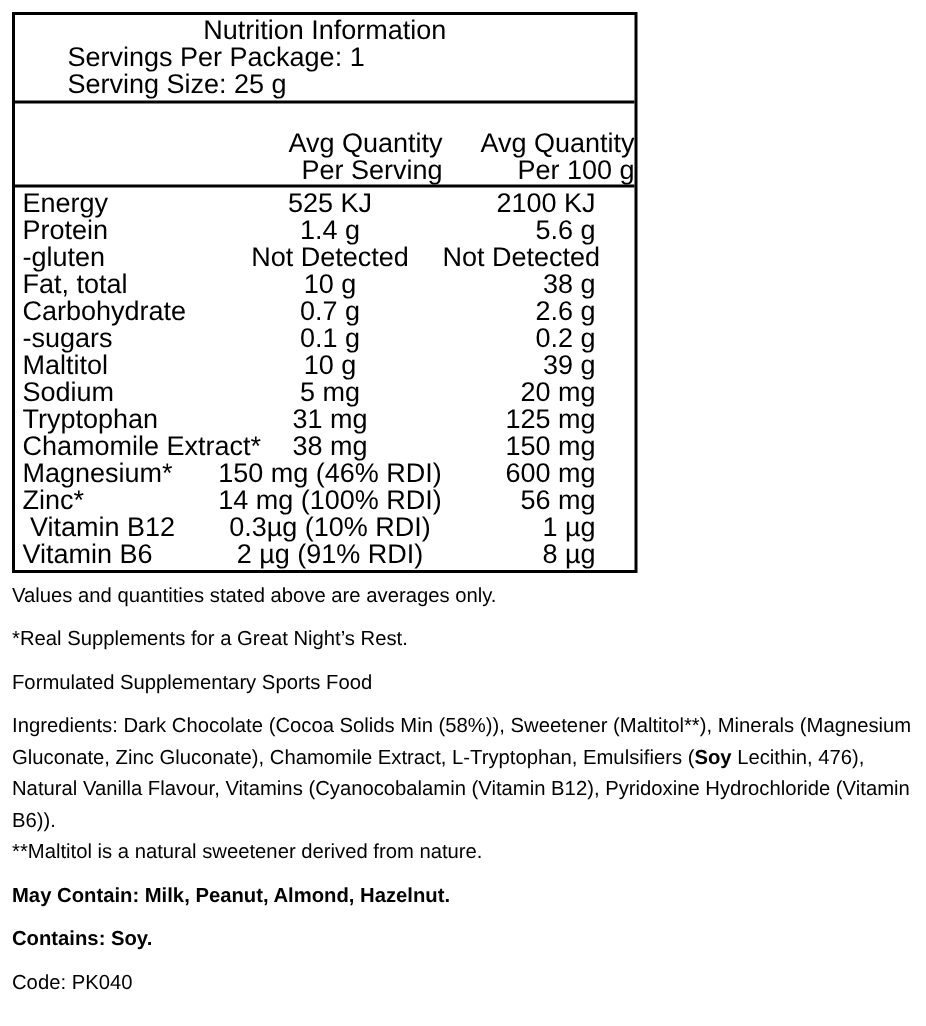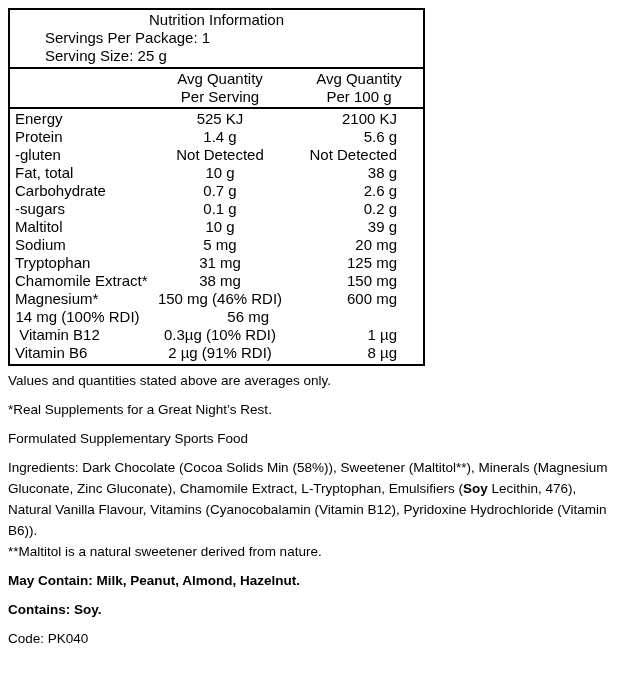--- a/index.html
+++ b/index.html
@@ -9,34 +9,34 @@
     font-family: "Liberation Sans", "DejaVu Sans", sans-serif;
     color: #000000;
     overflow: hidden;
   }
   .doc { padding: 8px 8px 0 8px; }
 
   
   .nutri-table {
     width: 417px;
     border: 2px solid #000;
-    font-size: 15px;
+    font-size: 18px;
   }
   .title-block { padding: 1px 0 2px 0; border-bottom: 2px solid #000; }
   .title-block .line { height: 18px; line-height: 18px; }
   .tbl-title { text-align: center; }
   .tbl-meta { padding-left: 5px; margin-left: 30px; }
 
   .header-block {
     display: grid;
     grid-template-columns: 135px 150px 1fr;
     border-bottom: 2px solid #000;
     padding: 1px 0;
   }
-  .header-block .hcol { text-align: center; line-height: 18px; }
+  .header-block .hcol { text-align: right; line-height: 18px; margin-top: 16px; }
   .header-block .hcol .line { height: 18px; }
 
   .rows-block { padding: 1px 0 2px 0; }
   .nrow {
     display: grid;
     grid-template-columns: 135px 150px 1fr;
     height: 18px; line-height: 18px;
   }
   .cell-label { padding-left: 5px; white-space: pre; }
   .cell-serving { text-align: center; white-space: pre; }
@@ -140,20 +140,21 @@
         <div class="cell-100g">150 mg</div>
       </div>
 
       <div class="nrow">
         <div class="cell-label">Magnesium*</div>
         <div class="cell-serving">150 mg (46% RDI)</div>
         <div class="cell-100g">600 mg</div>
       </div>
 
       <div class="nrow">
+        <div class="cell-label">Zinc*</div>
         <div class="cell-serving">14 mg (100% RDI)</div>
         <div class="cell-100g">56 mg</div>
       </div>
 
       <div class="nrow">
         <div class="cell-label"> Vitamin B12</div>
         <div class="cell-serving">0.3µg (10% RDI)</div>
         <div class="cell-100g">1 µg</div>
       </div>
 

